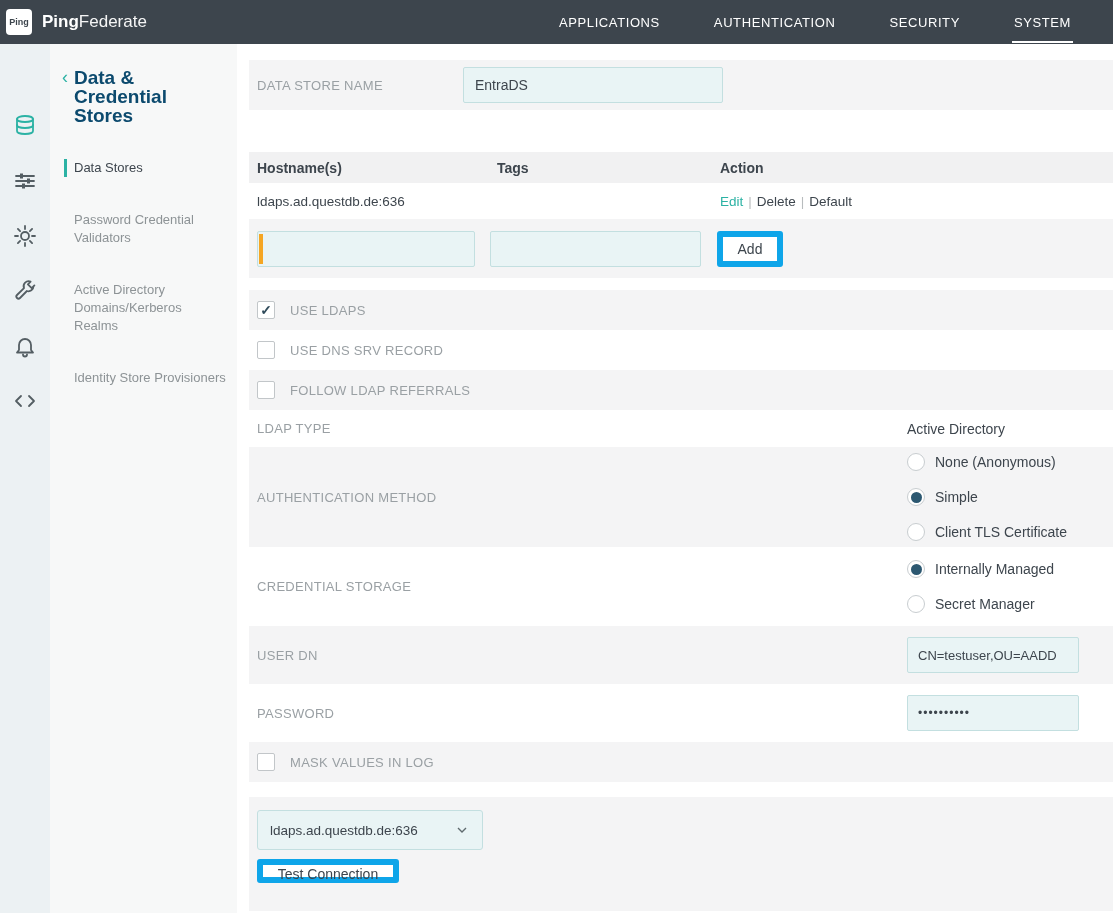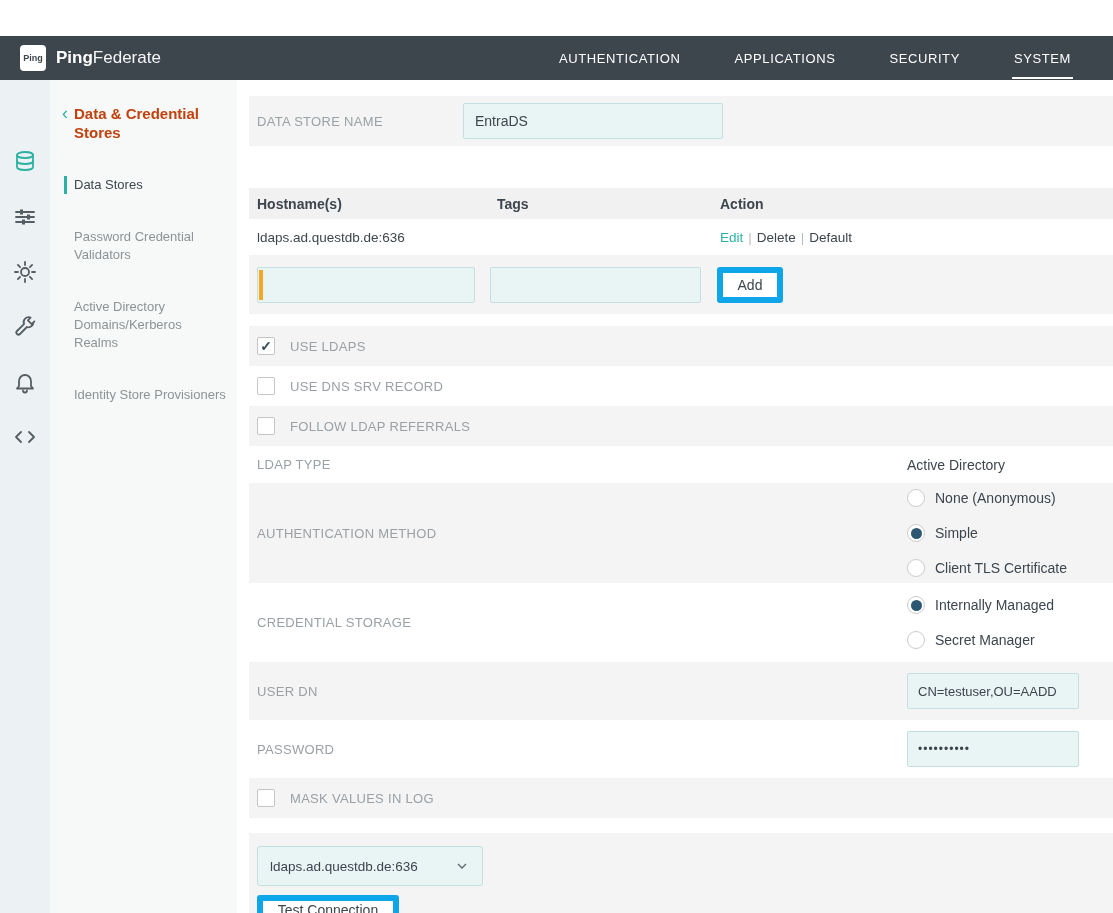--- a/index.html
+++ b/index.html
@@ -7,21 +7,21 @@
   body {
     width:1113px; height:913px; overflow:hidden;
     font-family:"Liberation Sans", sans-serif;
     background:#fff; color:#3d454d;
   }
   .app { width:1113px; height:913px; display:flex; flex-direction:column; }
 
   
   .topbar {
     height:44px; flex:0 0 44px; background:#3d454d;
-    display:flex; align-items:center; padding-left:20px;margin-top:36px;
+    display:flex; align-items:center; padding-left:6px;
   }
   .logo-box {
     width:26px; height:26px; background:#fff; border-radius:4px;
     display:flex; align-items:center; justify-content:center;
     font-size:9px; font-weight:bold; color:#3d454d;
   }
   .brand { color:#fff; font-size:17px; margin-left:10px; white-space:nowrap; }
   .brand .b { font-weight:700; }
   .brand .l { font-weight:300; opacity:.95; }
   .topnav { margin-left:auto; display:flex; gap:50px; padding-right:40px; align-items:center; }
@@ -44,21 +44,21 @@
   .rail svg { width:24px; height:24px; stroke:#545e63; fill:none; stroke-width:1.8; stroke-linecap:round; stroke-linejoin:round; }
   .rail .ric.active svg { stroke:#2bb2a4; }
 
   
   .sidebar {
     width:187px; flex:0 0 187px; background:#f7f8f8;
     padding:24px 0 0 12px;
   }
   .sb-title { display:flex; align-items:flex-start; cursor:pointer; }
   .sb-back { color:#2bb2a4; font-size:18px; line-height:19px; margin-right:6px; }
-  .sb-title-text { font-size:15px; font-weight:bold; color:#c2410c; line-height:19px; width:135px; }
+  .sb-title-text { font-size:19px; font-weight:bold; color:#0c4a6e; line-height:19px; width:135px; }
   .sb-list { margin-top:34px; }
   .sb-item {
     font-size:13px; line-height:18px; color:#8d9396;
     margin:0 10px 34px 2px; padding-left:10px; cursor:pointer;
   }
   .sb-item.active {
     color:#3d454d; border-left:3px solid #2bb2a4; padding-left:7px;
   }
 
   
@@ -155,22 +155,22 @@
 <body>
 
 <div class="app">
 
   <header class="topbar">
     <div class="logo-box">Ping</div>
     <div class="brand">
       <span class="b">Ping</span><span class="l">Federate</span>
     </div>
     <nav class="topnav">
+      <a class="navitem">APPLICATIONS</a>
       <a class="navitem">AUTHENTICATION</a>
-      <a class="navitem">APPLICATIONS</a>
       <a class="navitem">SECURITY</a>
       <a class="navitem active">SYSTEM</a>
     </nav>
   </header>
 
   <div class="bodyrow">
 
     <nav class="rail">
       <div class="ric active">
         <svg viewBox="0 0 24 24">

